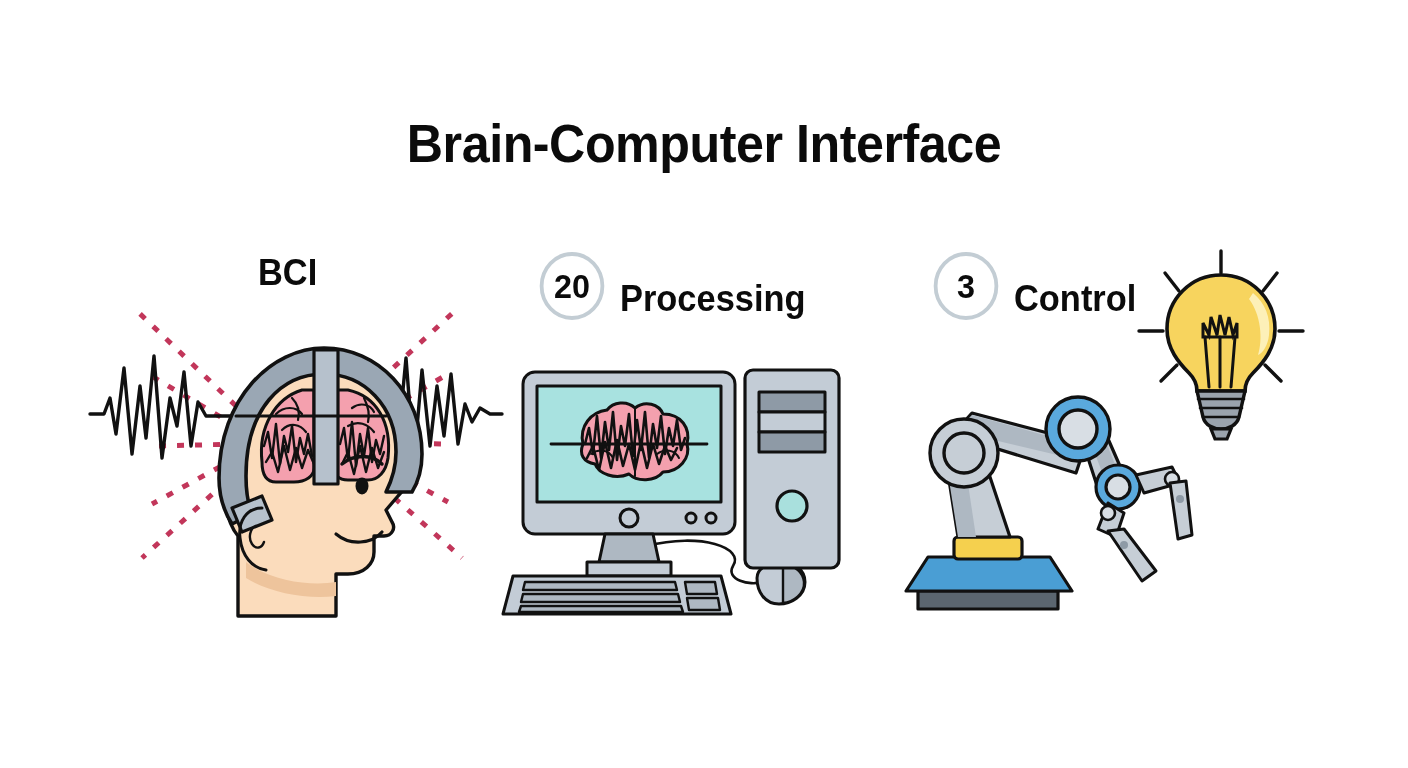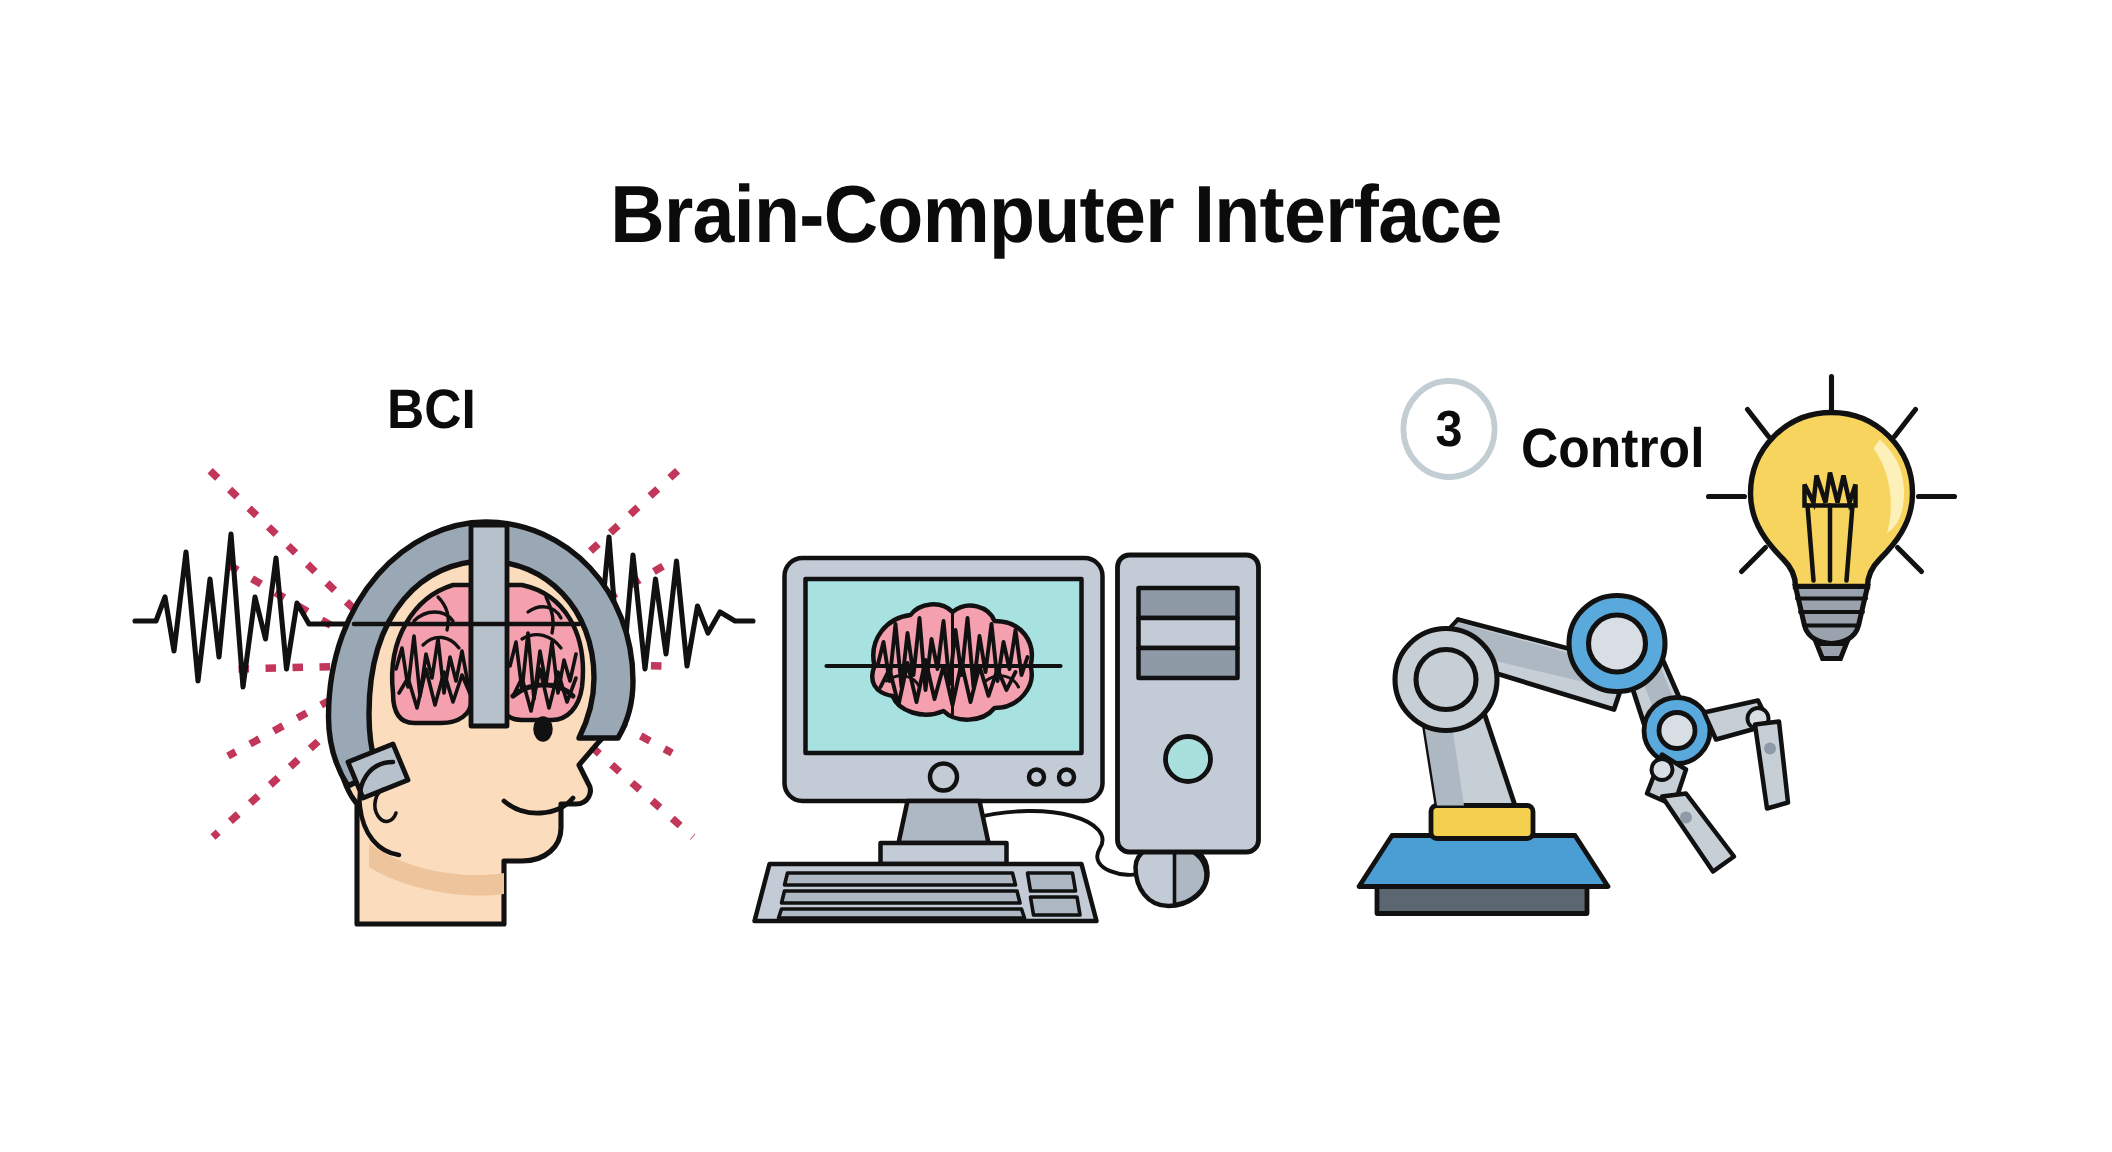--- a/index.html
+++ b/index.html
@@ -44,20 +44,24 @@
 <body>
 
 <div id="stage">
 
   <div id="title">Brain-Computer Interface</div>
 
   <div class="label-row" id="row-bci">
     <span class="label-text">BCI</span>
   </div>
 
+  <div class="label-row" id="row-proc">
+    <span class="badge">20</span>
+    <span class="label-text">Processing</span>
+  </div>
 
   <div class="label-row" id="row-ctrl">
     <span class="badge">3</span>
     <span class="label-text">Control</span>
   </div>
 
   <div class="panel" id="panel-head">
     <svg width="420" height="350" viewBox="0 0 420 350">
       <g stroke="#111" stroke-width="3.2" fill="none" stroke-linecap="round" stroke-linejoin="round">
 

